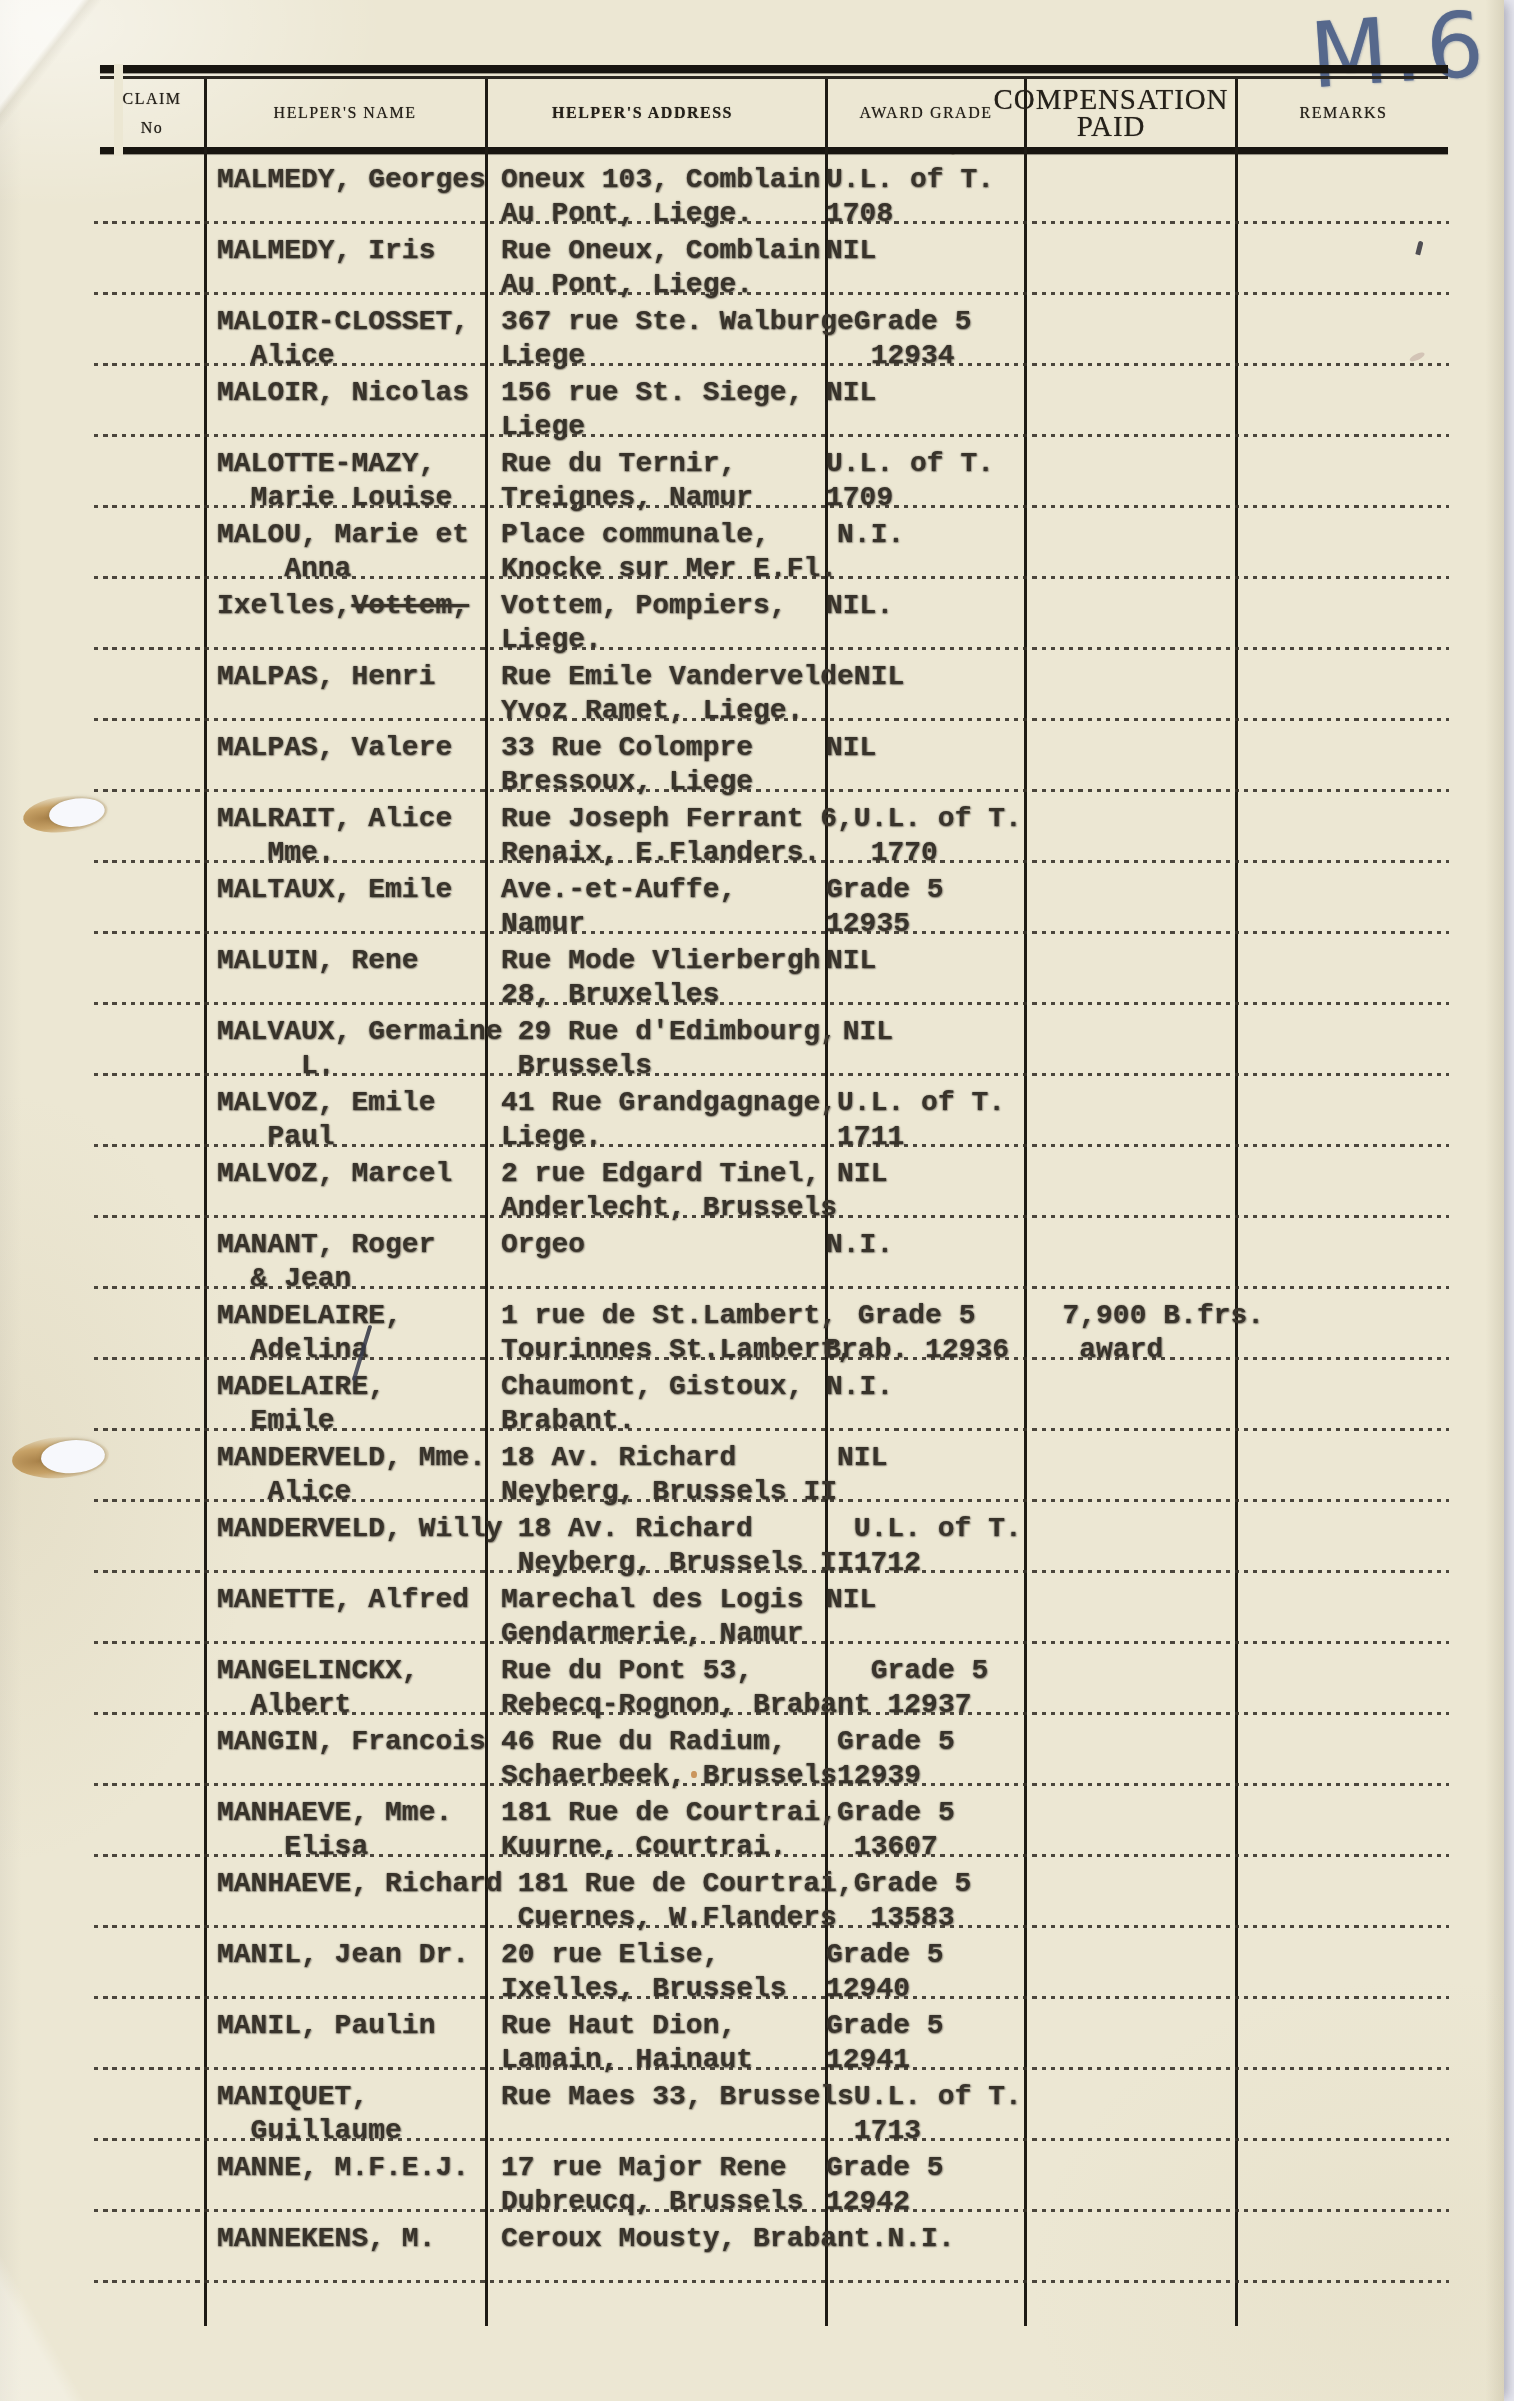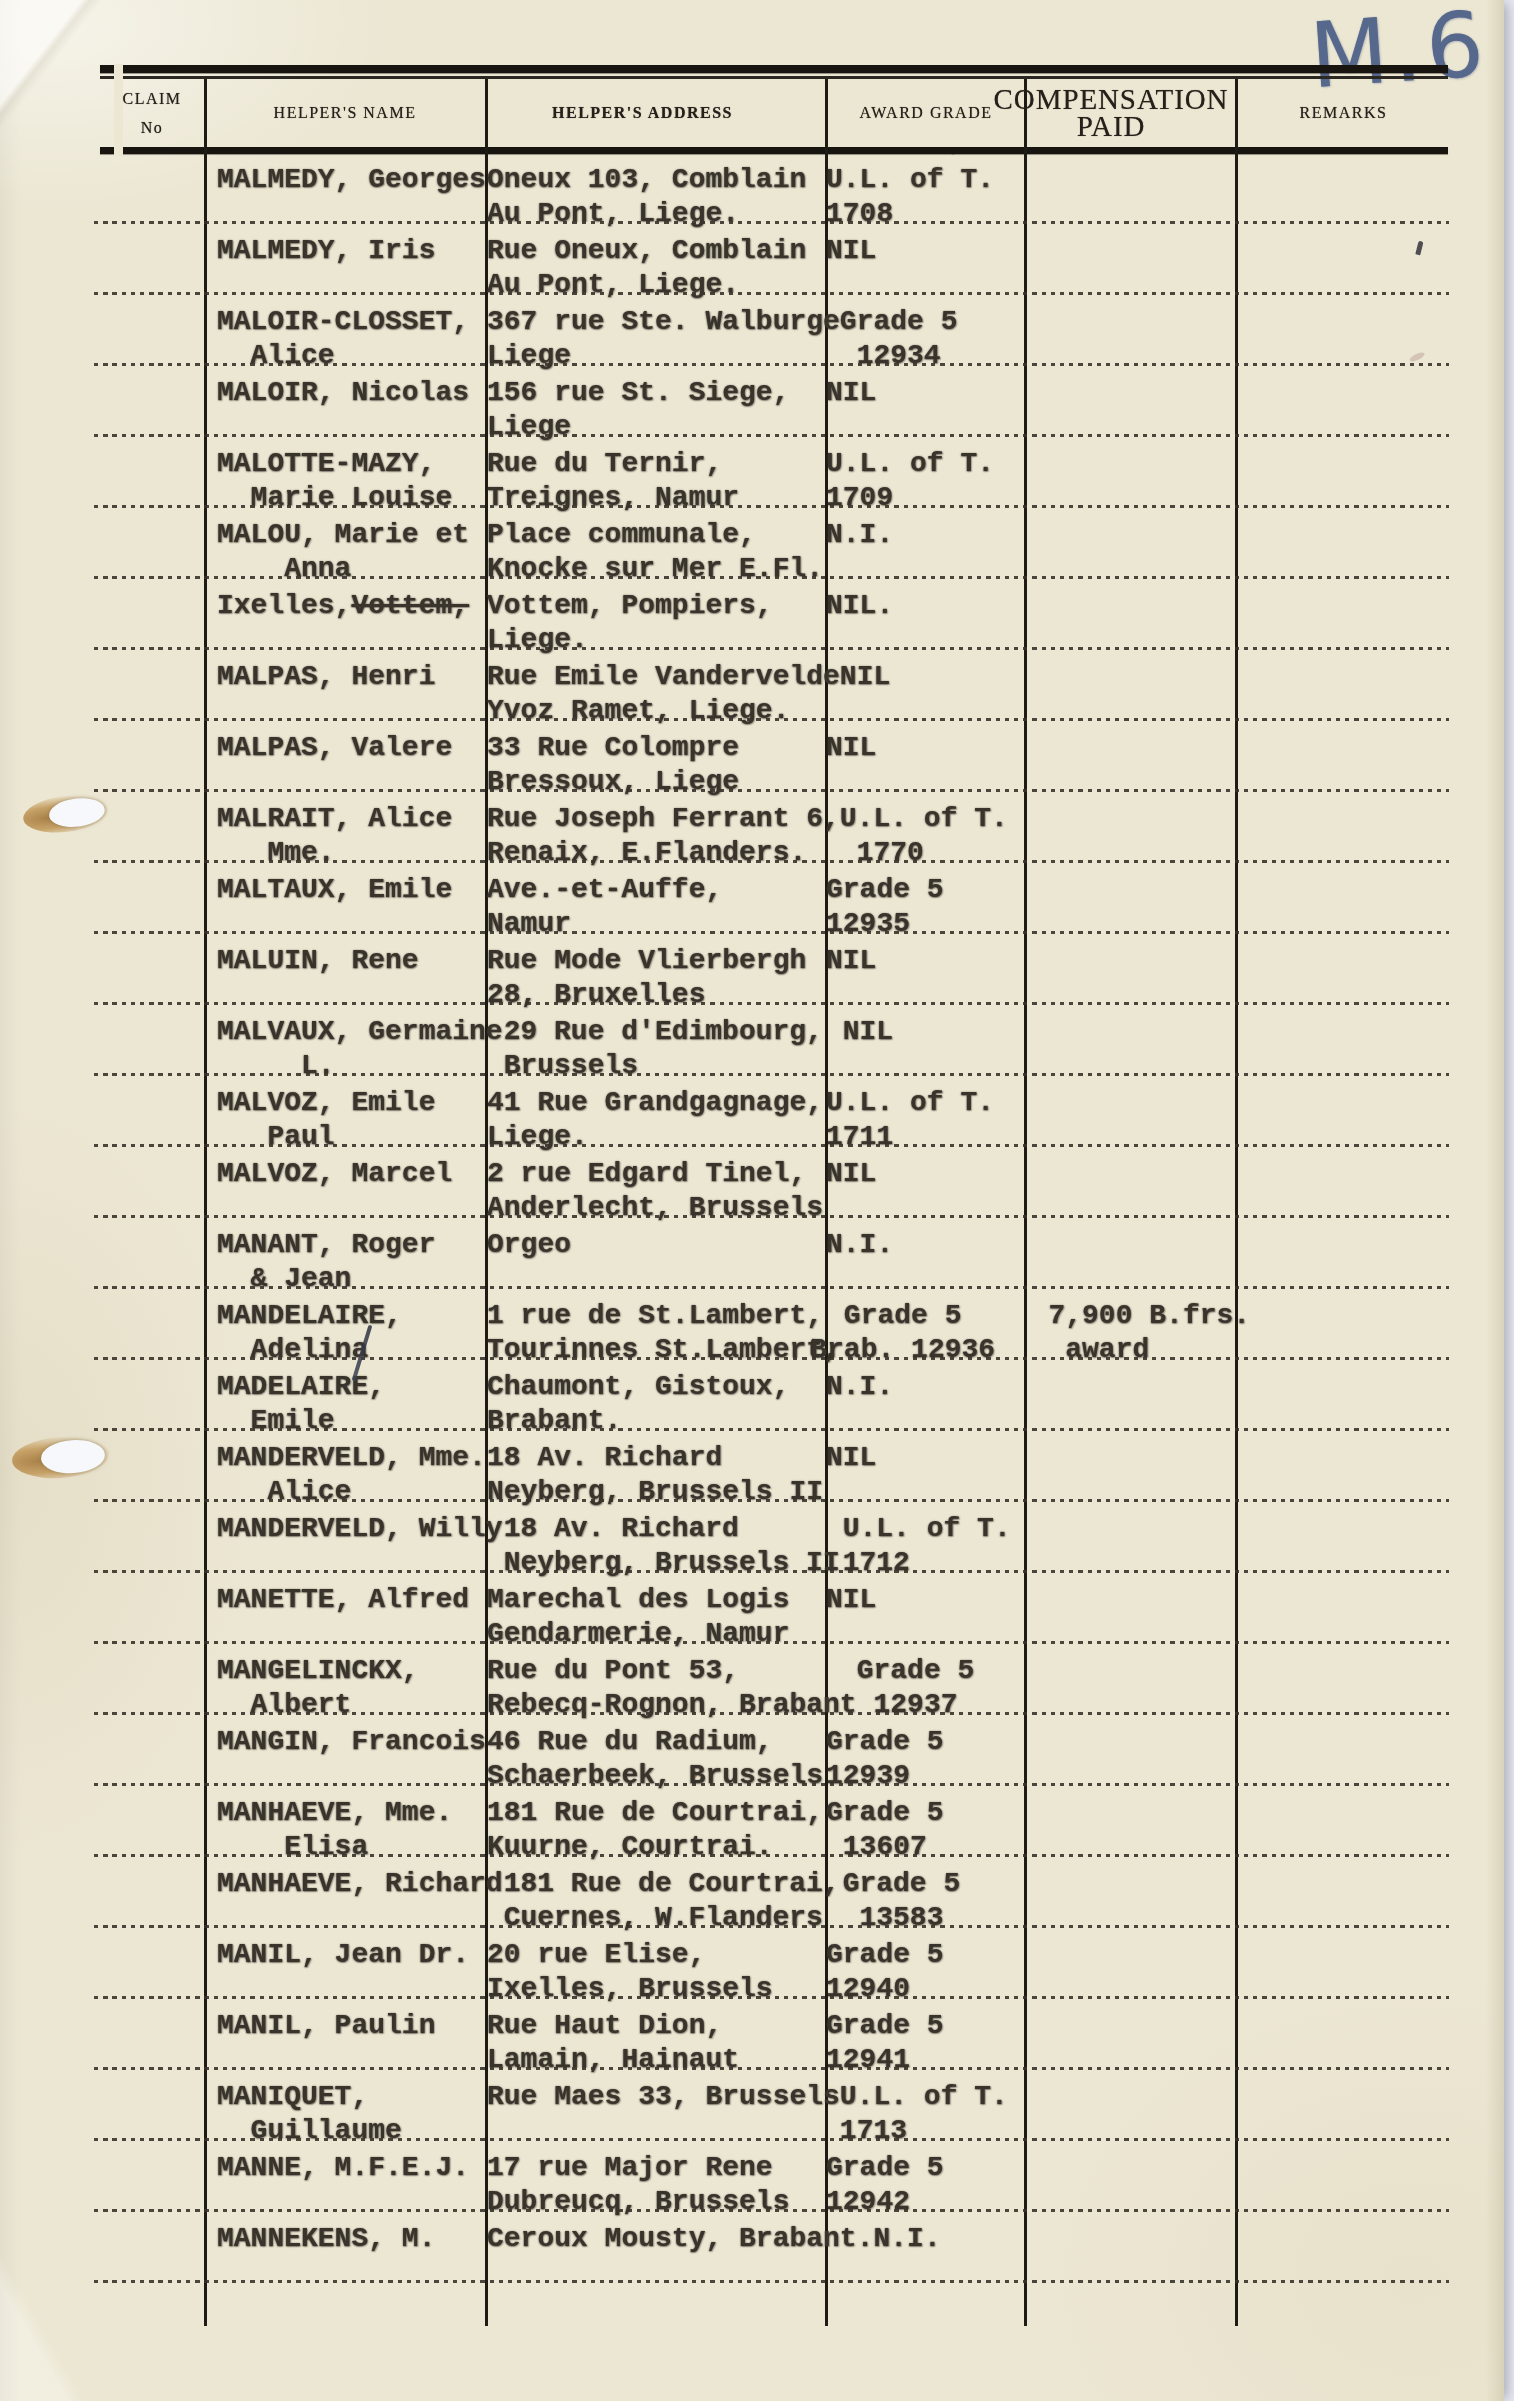--- a/index.html
+++ b/index.html
@@ -83,21 +83,21 @@
   .rec{position:relative;display:flex;height:71px;}
   .rec-final{position:relative;height:29px;}
   .dots{
     position:absolute;left:-6.2px;right:-1.2px;bottom:1.2px;height:3.1px;
     background:repeating-linear-gradient(90deg,#353028 0 4.3px, rgba(0,0,0,0) 4.3px 9.2px);
     opacity:.88;
   }
   .cell{position:relative;box-sizing:border-box;padding-top:8.6px;overflow:visible;}
   .c-claim{flex:0 0 105px;}
   .c-name{flex:0 0 281px;padding-left:12px;}
-  .c-addr{flex:0 0 340px;padding-left:1px;}
+  .c-addr{flex:0 0 340px;padding-left:15px;}
   .c-award{flex:0 0 200px;}
   .c-comp{flex:0 0 211px;padding-left:8.6px;}
   .c-rem{flex:0 0 212px;padding-left:6.2px;}
 
   .tl{
     white-space:pre;
     font-family:"Liberation Mono", monospace;
     font-weight:700;
     font-size:28px;line-height:34px;
     color:#38332b;

